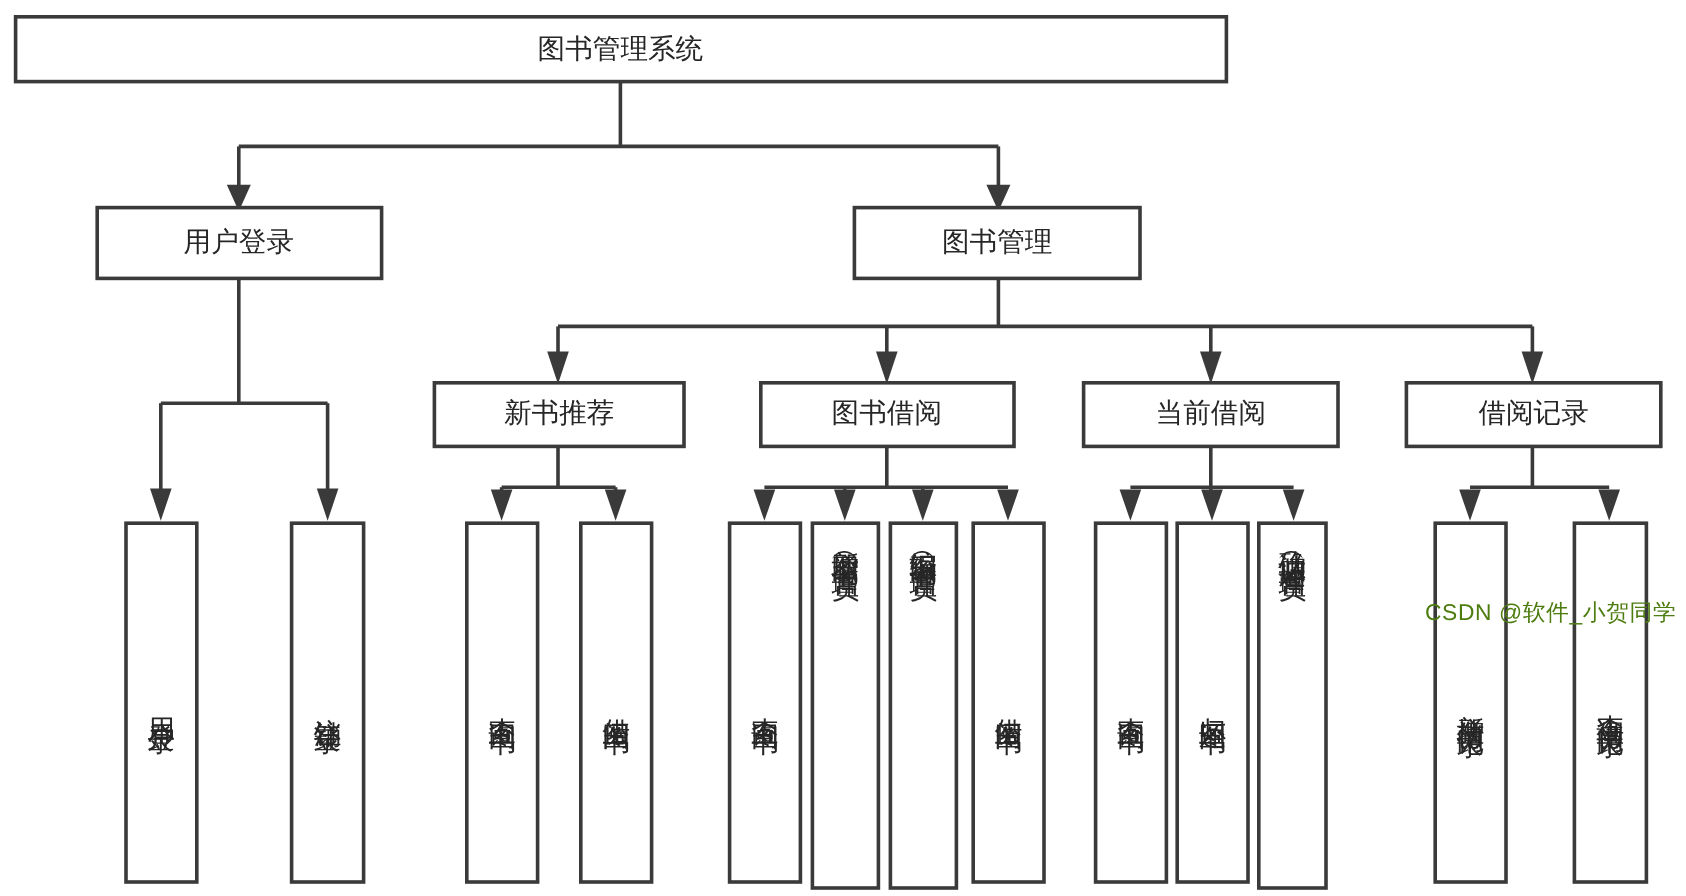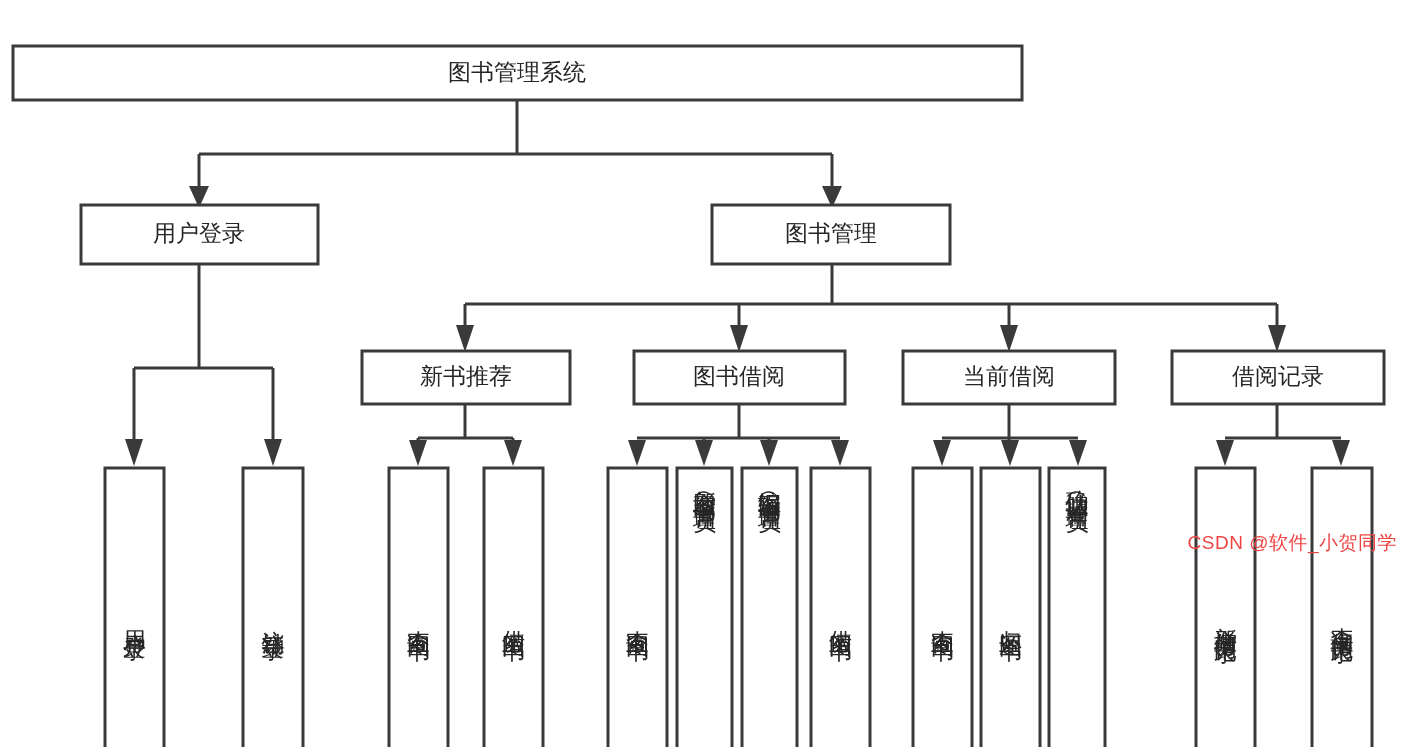--- a/index.html
+++ b/index.html
@@ -13,21 +13,20 @@
     font-family: "Liberation Sans", "DejaVu Sans", sans-serif;
     overflow: hidden;
     position: relative;
   }
   #diagram-root {
     position: absolute;
     left: 0;
     top: 0;
     width: 1405px;
     height: 530px;
-    margin-top: 32px;
   }
   svg.diagram {
     display: block;
     width: 1405px;
     height: 747px;
   }
   .node-rect {
     fill: #ffffff;
     stroke: #3a3a3a;
     stroke-width: 3;
@@ -65,21 +64,21 @@
     color: #262626;
     letter-spacing: 3px;
     white-space: nowrap;
   }
   .watermark {
     position: absolute;
     right: 8px;
     bottom: 6px;
     font-family: "Liberation Sans", "DejaVu Sans", sans-serif;
     font-size: 19px;
-    color: #ef4444;
+    color: #4d7c0f;
     letter-spacing: 0.5px;
     user-select: none;
   }
 </style>
 </head>
 <body>
 
 <div id="diagram-root">
 
   <svg class="diagram" viewBox="0 0 1405 747">

